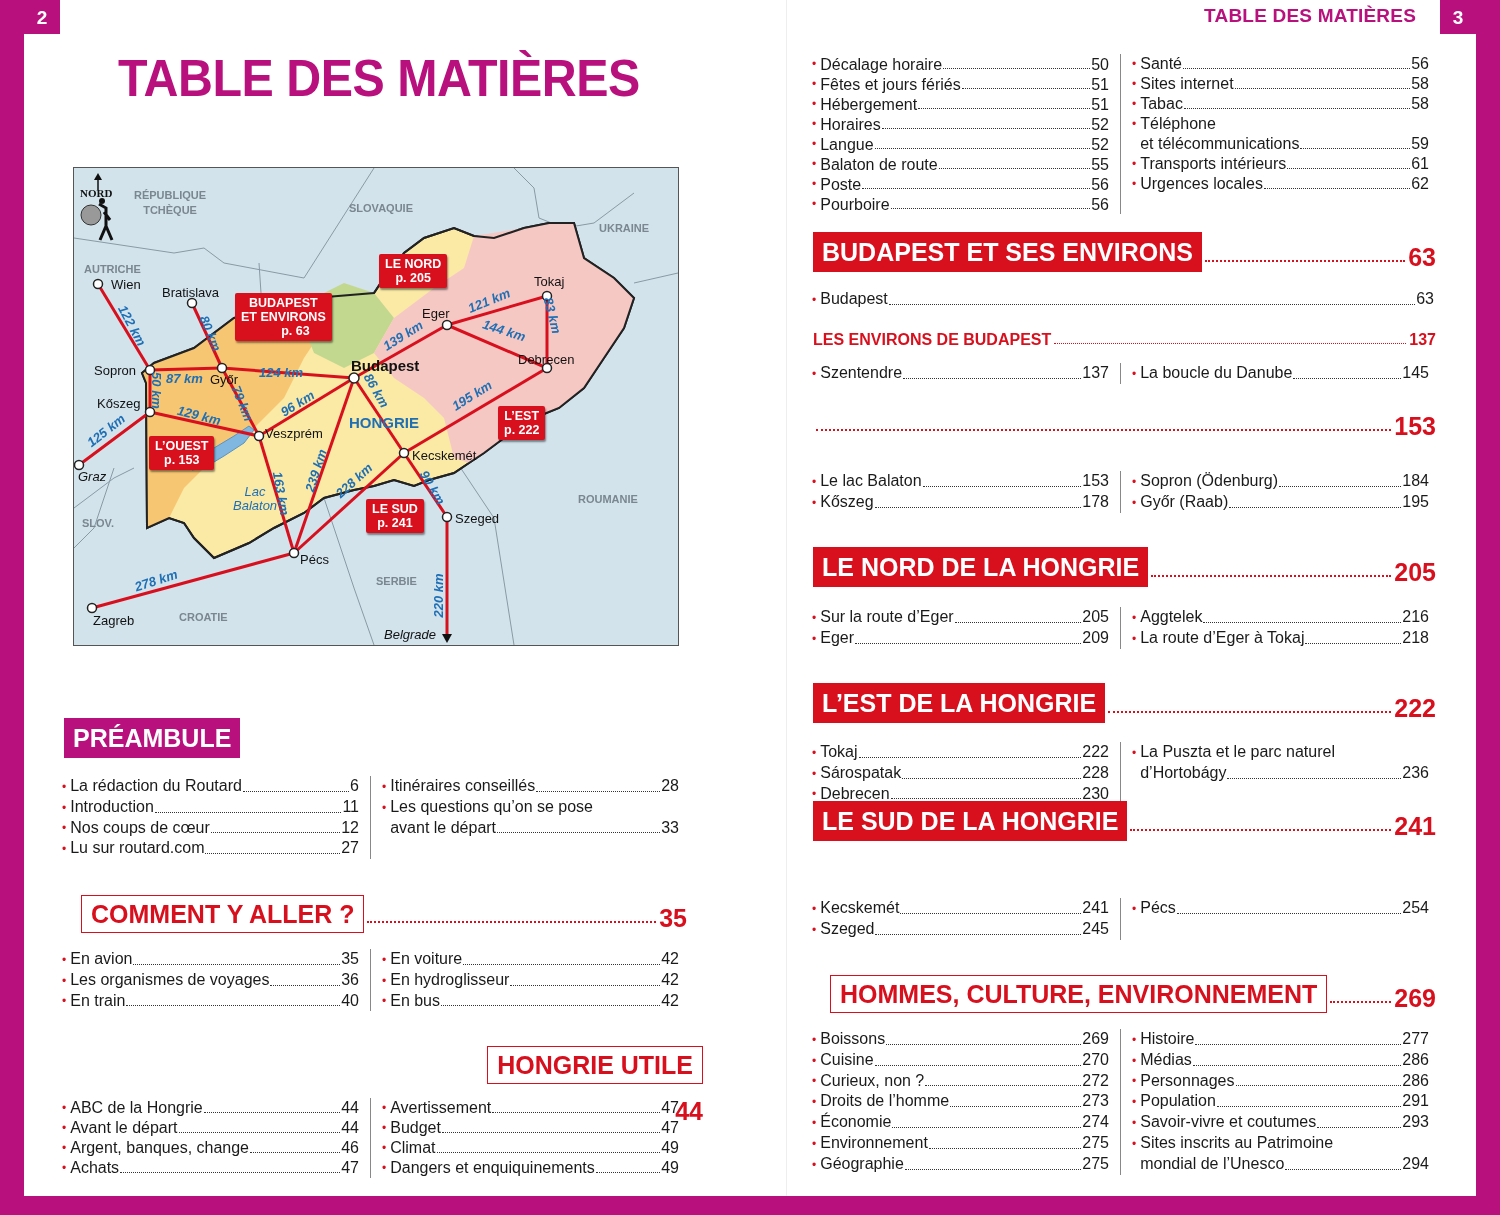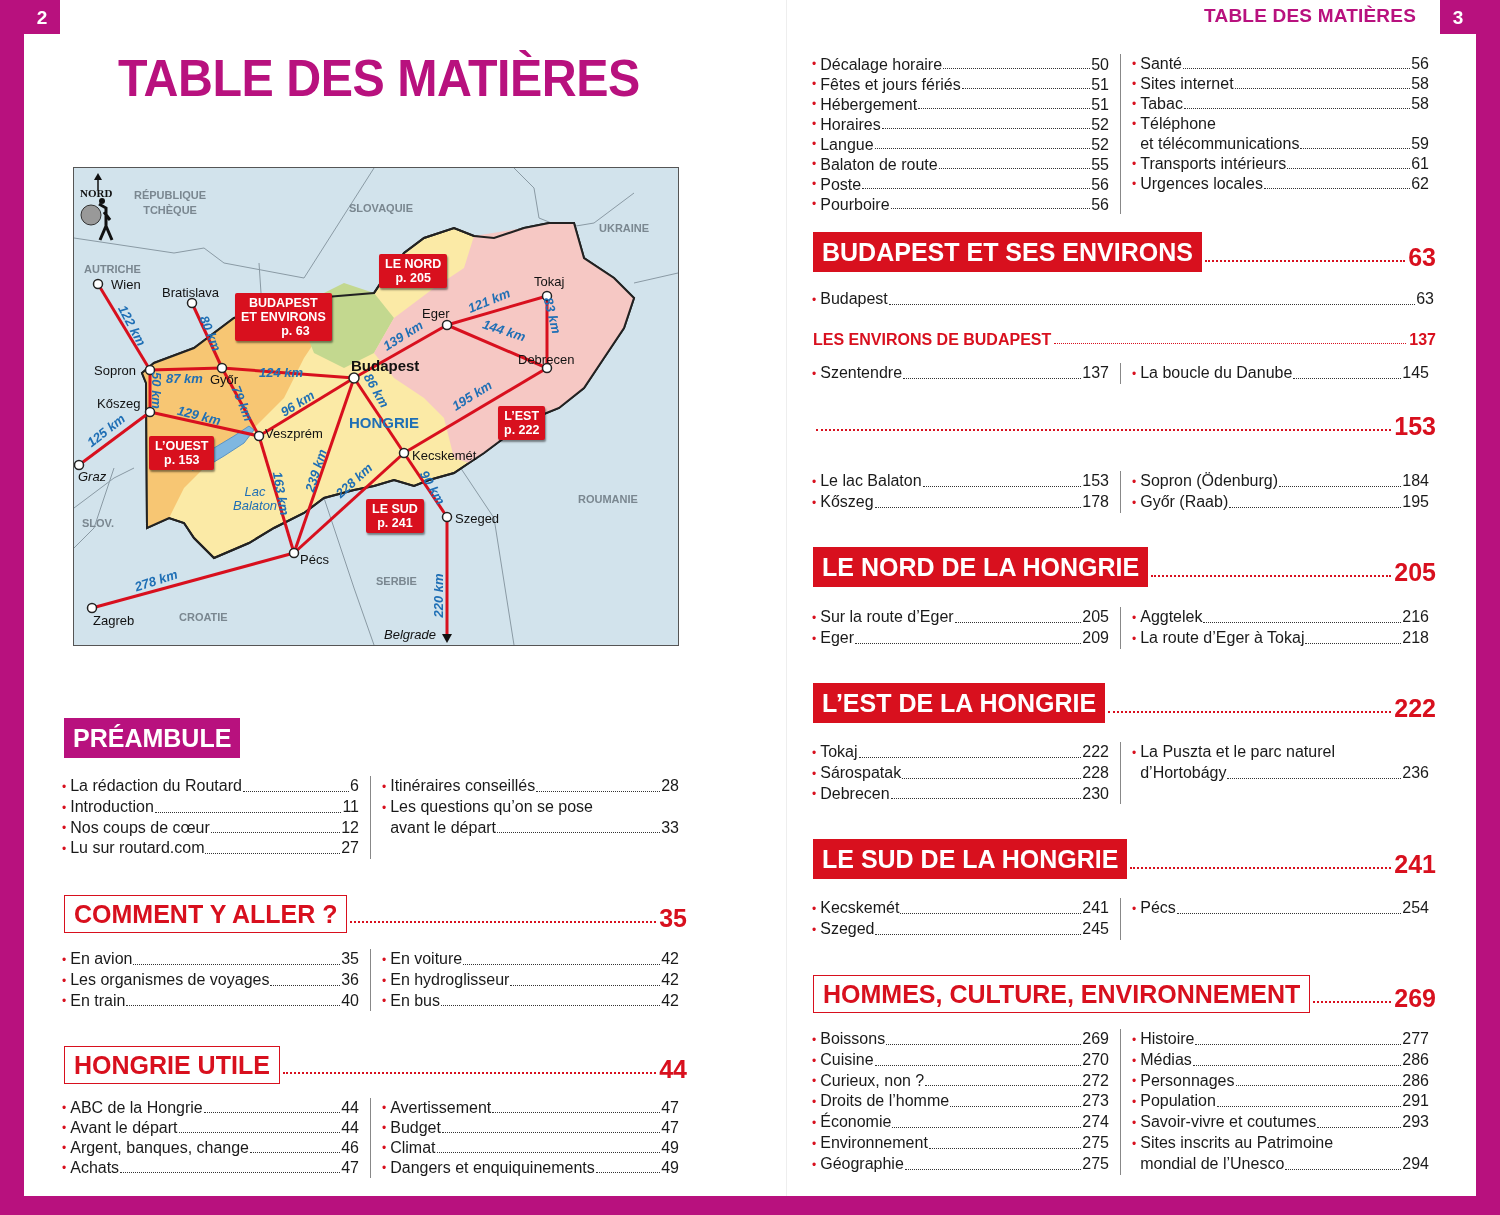--- a/index.html
+++ b/index.html
@@ -17,21 +17,21 @@
   #map svg{position:absolute;left:0;top:0;}
   .mlabel{position:absolute;font-size:13px;color:#111;white-space:nowrap;}
   .country{position:absolute;font-size:11px;font-weight:bold;color:#7a8790;white-space:nowrap;text-align:center;line-height:15px;}
   .dist{position:absolute;font-size:13px;font-weight:bold;font-style:italic;color:#1f6fb5;white-space:nowrap;}
   .region-tag{position:absolute;background:#d8101e;color:#fff;font-weight:bold;font-size:12.5px;text-align:center;line-height:14px;padding:3px 6px;border-radius:2px;box-shadow:1px 2px 2px rgba(0,0,0,0.45);white-space:nowrap;}
   
   .sec-head{position:absolute;display:flex;align-items:flex-end;}
   .sec-box{font-weight:bold;font-size:25px;line-height:36px;padding:0 9px;white-space:nowrap;}
   .sec-box.magenta{background:#b8117e;color:#fff;}
   .sec-box.red{background:#d8101e;color:#fff;}
-  .sec-box.outline{border:1.5px solid #d8101e;color:#d8101e;background:#fff;}
+  .sec-box.outline{border:1.5px solid #d8101e;color:#d8101e;background:#fff;margin-left:17px;}
   .sec-dots{flex:1;border-bottom:2px dotted #d8101e;margin:0 3px 10px 3px;}
   .sec-page{color:#d8101e;font-weight:bold;font-size:25px;line-height:30px;}
   .cols{position:absolute;display:flex;}
   .col{display:flex;flex-direction:column;}
   .col-sep{width:1px;background:#888;margin:0 11px;}
   .item{display:flex;align-items:flex-end;font-size:16px;line-height:20.8px;white-space:nowrap;}
   .bullet{color:#d8101e;font-size:12px;margin-right:4px;line-height:20px;}
   .bullet.blank{visibility:hidden;}
   .lbl{white-space:nowrap;}
   .dots{flex:1;border-bottom:1.5px dotted #333;margin:0 1px 5px 1px;min-width:10px;}
@@ -282,21 +282,21 @@
       </div>
       <div class="item">
         <span class="bullet">•</span>
         <span class="lbl">En bus</span>
         <span class="dots"></span>
         <span class="pg">42</span>
       </div>
     </div>
 </div>
 
-<div class="sec-head" style="left:64px;top:1046px;width:623px;">
+<div class="sec-head" style="left:80px;top:1046px;width:623px;flex-direction:column;">
   <div class="sec-box outline">HONGRIE UTILE</div>
   <div class="sec-dots"></div>
   <div class="sec-page">44</div>
 </div>
 <div class="cols" style="left:62px;top:1098px;">
   <div class="col" style="width:297px;line-height:18.5px;">
       <div class="item" style="line-height: 18.6px;">
         <span class="bullet">•</span>
         <span class="lbl">ABC de la Hongrie</span>
         <span class="dots"></span>
@@ -593,21 +593,21 @@
       </div>
       <div class="item">
         <span class="bullet blank">•</span>
         <span class="lbl">d’Hortobágy</span>
         <span class="dots"></span>
         <span class="pg">236</span>
       </div>
     </div>
 </div>
 
-<div class="sec-head" style="left:813px;top:839px;width:623px;">
+<div class="sec-head" style="left:813px;top:801px;width:623px;">
   <div class="sec-box red" style="padding:2px 9px;">LE SUD DE LA HONGRIE</div>
   <div class="sec-dots"></div>
   <div class="sec-page">241</div>
 </div>
 <div class="cols" style="left:812px;top:898px;">
   <div class="col" style="width:297px;">
       <div class="item">
         <span class="bullet">•</span>
         <span class="lbl">Kecskemét</span>
         <span class="dots"></span>

